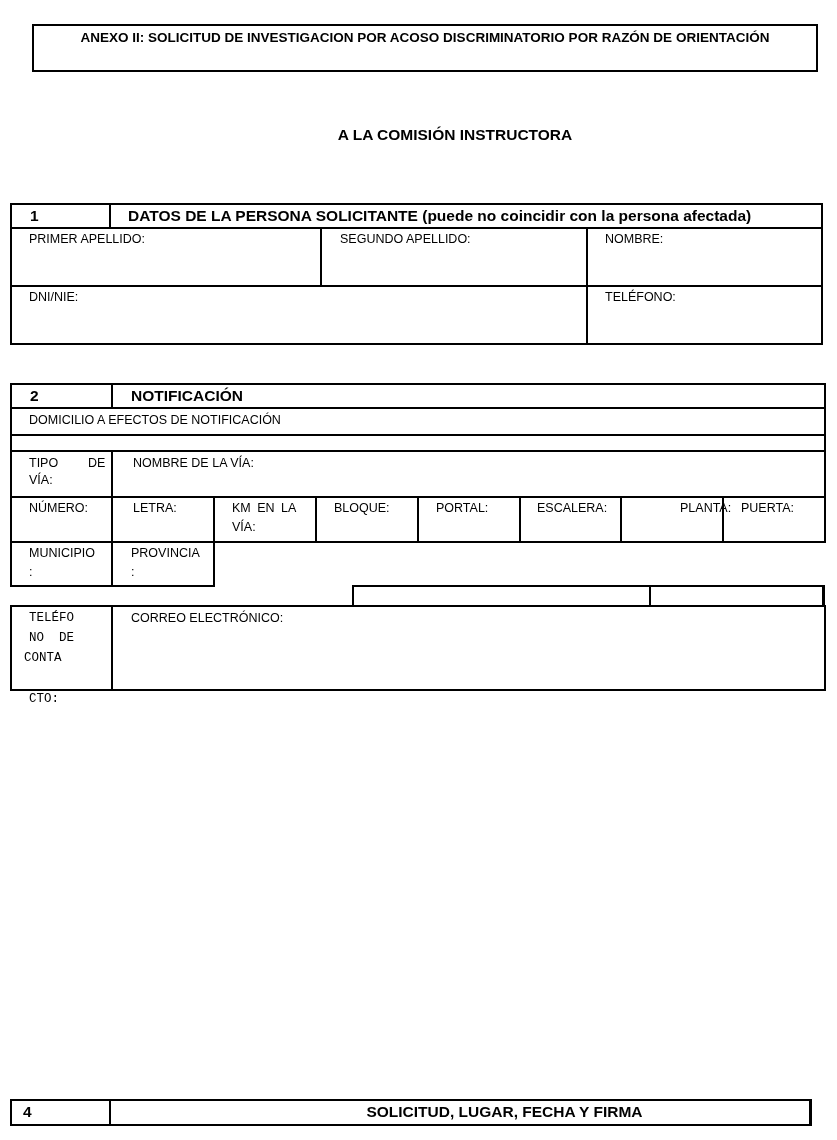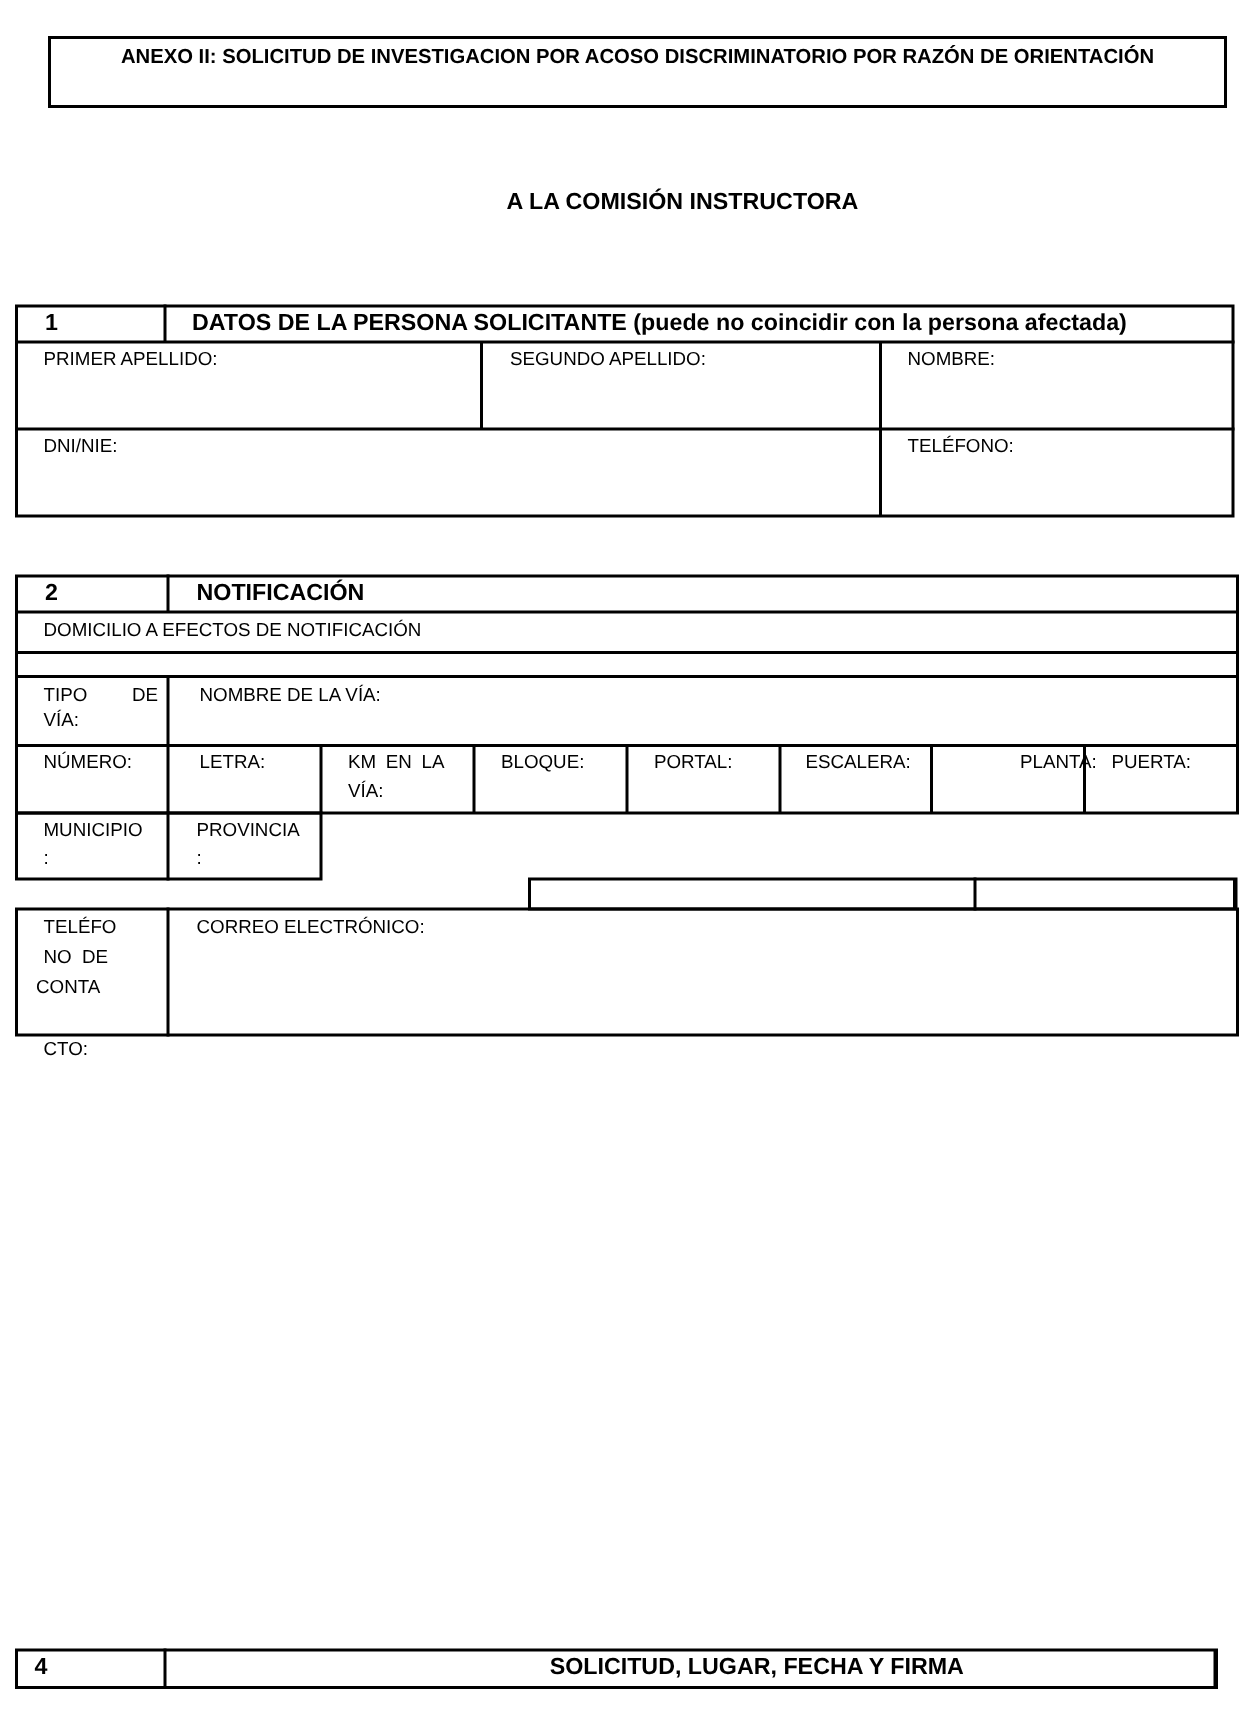--- a/index.html
+++ b/index.html
@@ -116,21 +116,21 @@
   <div class="txt" style="left:18px; top:19px;">:</div>
 </div>
 
 <div class="box b" style="left:352px; top:585px; width:473px; height:22px; border-right-width:3px;"></div>
 <div class="vl" style="left:649px; top:585px; height:22px;"></div>
 <div class="field" style="left:354px; top:587px; width:295px; height:18px;"></div>
 <div class="field" style="left:651px; top:587px; width:170px; height:18px;"></div>
 
 <div class="box b" style="left:10px; top:605px; width:816px; height:86px;"></div>
 <div class="vl" style="left:111px; top:605px; height:86px;"></div>
-<div class="field" style="left:12px; top:607px; width:99px; height:82px;">
+<div class="field" style="left:12px; top:607px; width:99px; height:82px;font-family:Liberation Mono, monospace;">
   <div class="txt" style="left:17px; top:1px;">TELÉFO</div>
   <div class="txt" style="left:17px; top:21px; white-space:pre;">NO  DE</div>
   <div class="txt" style="left:12px; top:41px;">CONTA</div>
   <div class="txt" style="left:17px; top:62px;margin-top:20px;">CTO:</div>
 </div>
 <div class="field" style="left:113px; top:607px; width:711px; height:82px;">
   <div class="txt" style="left:18px; top:1px;">CORREO ELECTRÓNICO:</div>
 </div>
 
 <div class="box b" style="left:10px; top:1099px; width:802px; height:27px; border-right-width:3px;"></div>

